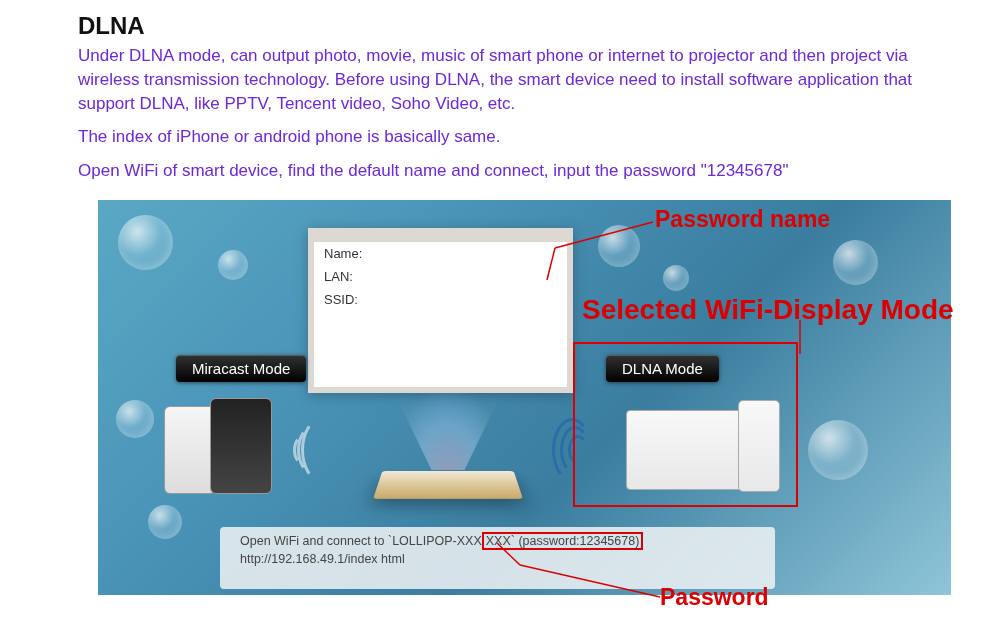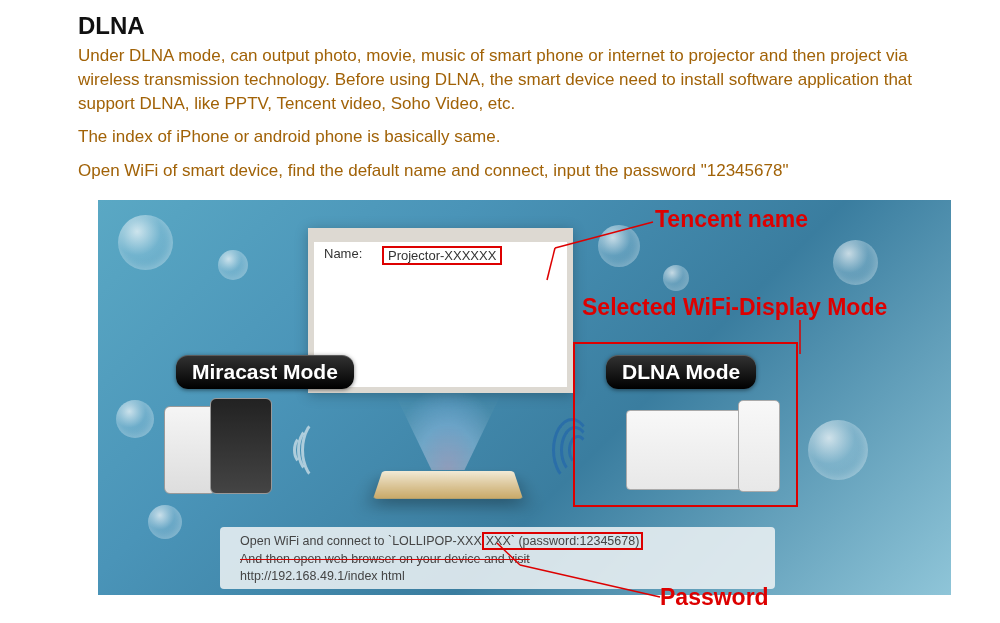--- a/index.html
+++ b/index.html
@@ -12,21 +12,21 @@
     overflow: hidden;
   }
   .header-title {
     font-size: 24px;
     font-weight: bold;
     color: #111;
     margin: 12px 0 4px 78px;
   }
   .description {
     font-size: 17px;
-    color: #a16207;
+    color: #6d28d9;
     line-height: 1.4;
     margin: 0 40px 10px 78px;
   }
   .diagram {
     position: absolute;
     left: 98px;
     top: 200px;
     width: 853px;
     height: 395px;
     background: linear-gradient(135deg, #5aa8c4 0%, #4a94b8 30%, #3a7d9f 60%, #8fc5d8 100%);
@@ -58,24 +58,24 @@
   .screen-label { width: 58px; }
   .screen-value { flex: 1; }
   .name-box {
     border: 2px solid #d00;
     padding: 0 4px;
     display: inline-block;
   }
   .mode-badge {
     position: absolute;
     padding: 5px 16px;
-    border-radius: 12px;
-    font-size: 21px;
+    border-radius: 4px;
+    font-size: 15px;
     color: #fff;
-    font-weight: bold;
+    font-weight: normal;
     background: linear-gradient(#333, #000);
     box-shadow: 0 1px 4px rgba(0,0,0,0.5), inset 0 1px 0 rgba(255,255,255,0.2);
   }
   .miracast-badge { left: 78px; top: 155px; }
   .dlna-badge { left: 508px; top: 155px; }
   .dlna-box {
     position: absolute;
     left: 475px;
     top: 142px;
     width: 225px;
@@ -162,21 +162,21 @@
     border: 2px solid #d00;
     padding: 0 2px;
   }
   .annotation {
     position: absolute;
     color: #d00;
     font-weight: bold;
     font-size: 21px;
   }
   .anno-default { left: 655px; top: 206px; font-size: 23px; }
-  .anno-selected { left: 582px; top: 294px; font-size: 23px; }
+  .anno-selected { left: 582px; top: 294px; font-size: 28px; }
   .anno-password { left: 660px; top: 584px; font-size: 23px; }
   svg.lines {
     position: absolute;
     left: 0; top: 0;
     width: 1000px; height: 623px;
     pointer-events: none;
   }
 </style>
 </head>
 <body>
@@ -212,41 +212,43 @@
   <div class="wifi-arc" style="left:470px;top:235px;width:20px;height:30px;border-color:#2a6ea8;border-left-color:transparent;border-top-color:transparent;transform:rotate(180deg);"></div>
   <div class="wifi-arc" style="left:462px;top:226px;width:30px;height:48px;border-color:#2a6ea8;border-left-color:transparent;border-top-color:transparent;transform:rotate(180deg);"></div>
   <div class="wifi-arc" style="left:454px;top:218px;width:40px;height:64px;border-color:#2a6ea8;border-left-color:transparent;border-top-color:transparent;transform:rotate(180deg);"></div>
 
   <div class="tablet-right"></div>
   <div class="phone-right"></div>
 
   <div class="screen-panel">
     <div class="screen-row">
       <span class="screen-label">Name:</span>
-      <span class="screen-value"><span class="name-box">Projector-XXXXXX</span></span>
+    </div>
+    <div class="screen-row">
+      <span class="screen-label">LAN:</span>
+    </div>
+    <div class="screen-row">
+      <span class="screen-label">SSID:</span>
     </div>
   </div>
 
   <div class="mode-badge miracast-badge">Miracast Mode</div>
   <div class="mode-badge dlna-badge">DLNA Mode</div>
 
   <div class="dlna-box"></div>
 
   <div class="bottom-panel">
     <div>
       <span>Open WiFi and connect to `LOLLIPOP-XXX</span><span class="pw-box">XXX` (password:12345678)</span>
     </div>
-    <div style="text-decoration:line-through;text-decoration-color:#d00;">
-      <span>And then open web browser on your device and visit</span>
-    </div>
     <div>http://192.168.49.1/index html</div>
   </div>
 </div>
 
-<div class="annotation anno-default">Tencent name</div>
+<div class="annotation anno-default">Password name</div>
 <div class="annotation anno-selected">Selected WiFi-Display Mode</div>
 <div class="annotation anno-password">Password</div>
 
 <svg class="lines">
   <line x1="653" y1="222" x2="555" y2="248" stroke="#d00" stroke-width="1.5"></line>
   <line x1="555" y1="248" x2="547" y2="280" stroke="#d00" stroke-width="1.5"></line>
   <line x1="800" y1="320" x2="800" y2="354" stroke="#d00" stroke-width="1.5"></line>
   <line x1="660" y1="597" x2="520" y2="565" stroke="#d00" stroke-width="1.5"></line>
   <line x1="520" y1="565" x2="497" y2="543" stroke="#d00" stroke-width="1.5"></line>
 </svg>

